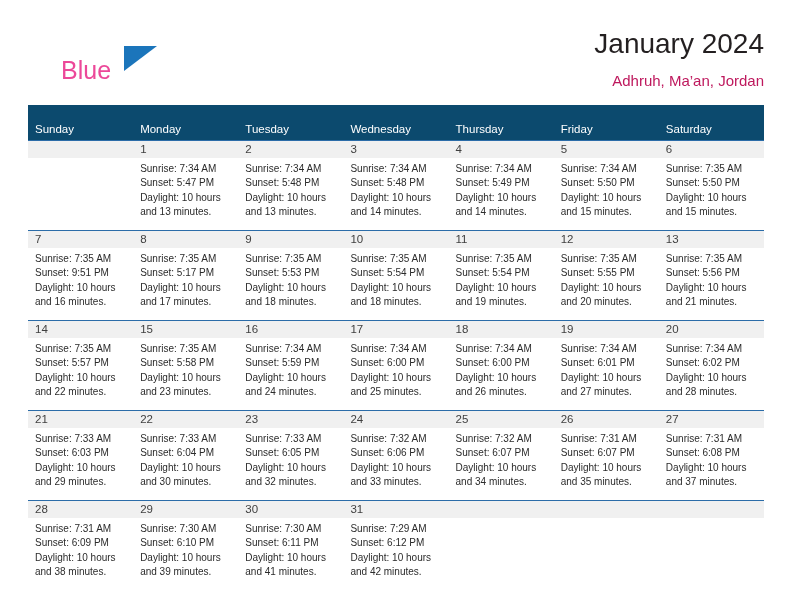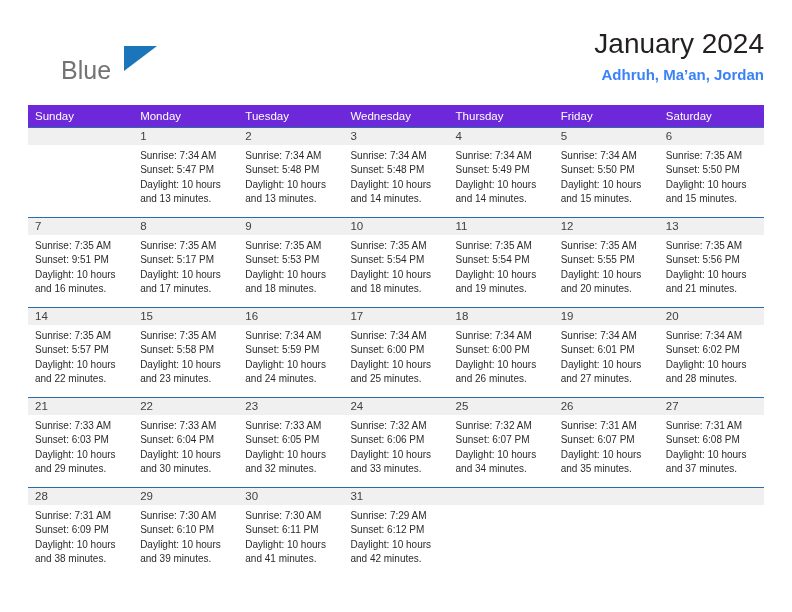--- a/index.html
+++ b/index.html
@@ -45,21 +45,21 @@
     font-size: 25px;
     letter-spacing: 0px;
     color: #231f20;
     font-family: "Liberation Sans", sans-serif;
   }
   .logo-blue {
     position: absolute;
     left: 33px;
     top: 24px;
     font-size: 25px;
-    color: #737373;
+    color: #ec4899;
     font-family: "Liberation Sans", sans-serif;
   }
   .logo-flag {
     position: absolute;
     left: 96px;
     top: 14px;
     width: 0;
     height: 0;
     border-left: 33px solid #1b75bb;
     border-bottom: 25px solid transparent;
@@ -73,44 +73,44 @@
   }
   .cal-title {
     font-size: 28px;
     font-weight: normal;
     color: #231f20;
     line-height: 36px;
     white-space: nowrap;
   }
   .cal-subtitle {
     font-size: 15px;
-    font-weight: bold;
-    color: #3b82f6;
+    font-weight: normal;
+    color: #be185d;
     line-height: 22px;
-    margin-top: 2px;
+    margin-top: 8px;
     white-space: nowrap;
   }
 
   
   .calendar {
     position: absolute;
     left: 28px;
     top: 105px;
     width: 736px;
     border-collapse: collapse;
     table-layout: fixed;
   }
 
   .calendar th {
-    background: #6d28d9;
+    background: #0c4a6e;
     color: #ffffff;
     font-size: 11.5px;
     font-weight: normal;
     text-align: left;
-    padding: 5px 0 5px 7px;
+    padding: 18px 0 5px 7px;
     height: 19px;
     vertical-align: middle;
     box-sizing: border-box;
   }
 
   .week-row td {
     padding: 0;
     vertical-align: top;
     border-top: 1px solid #2b6ca8;
     box-sizing: border-box;

